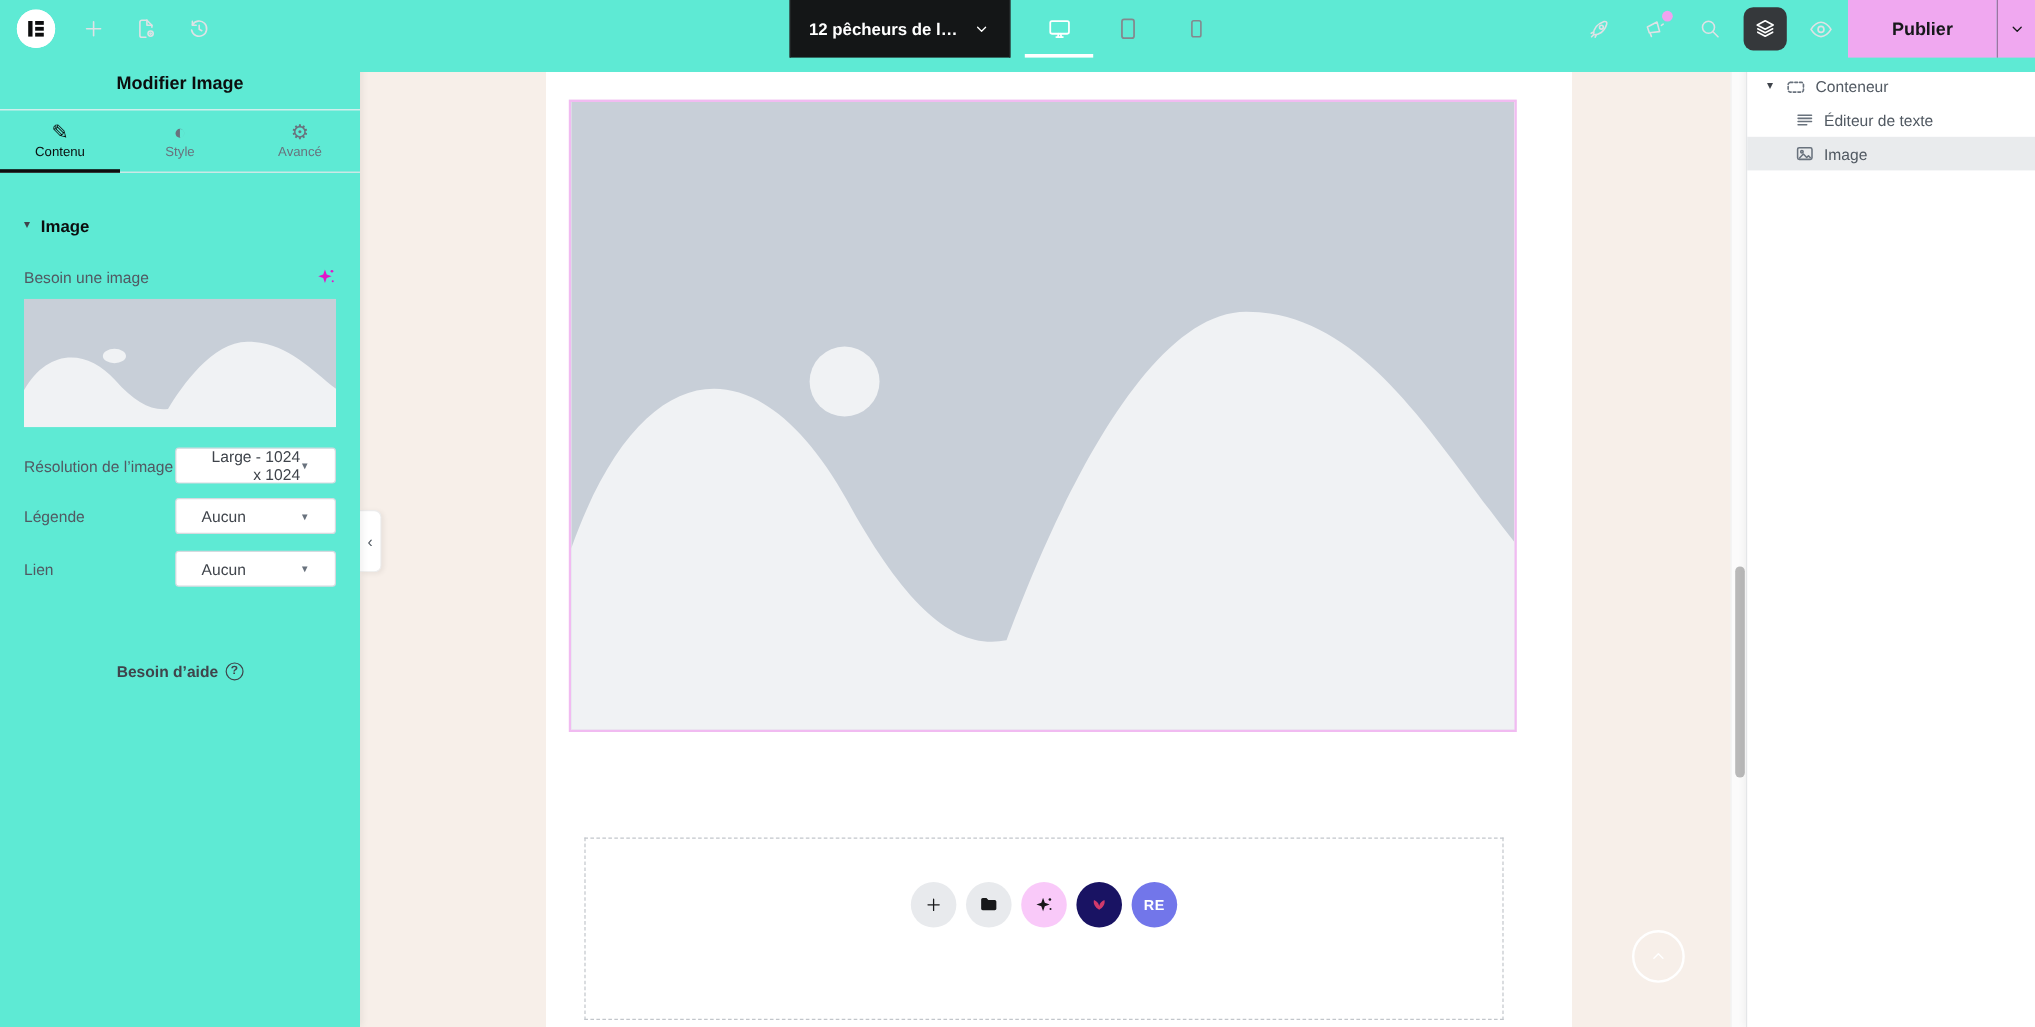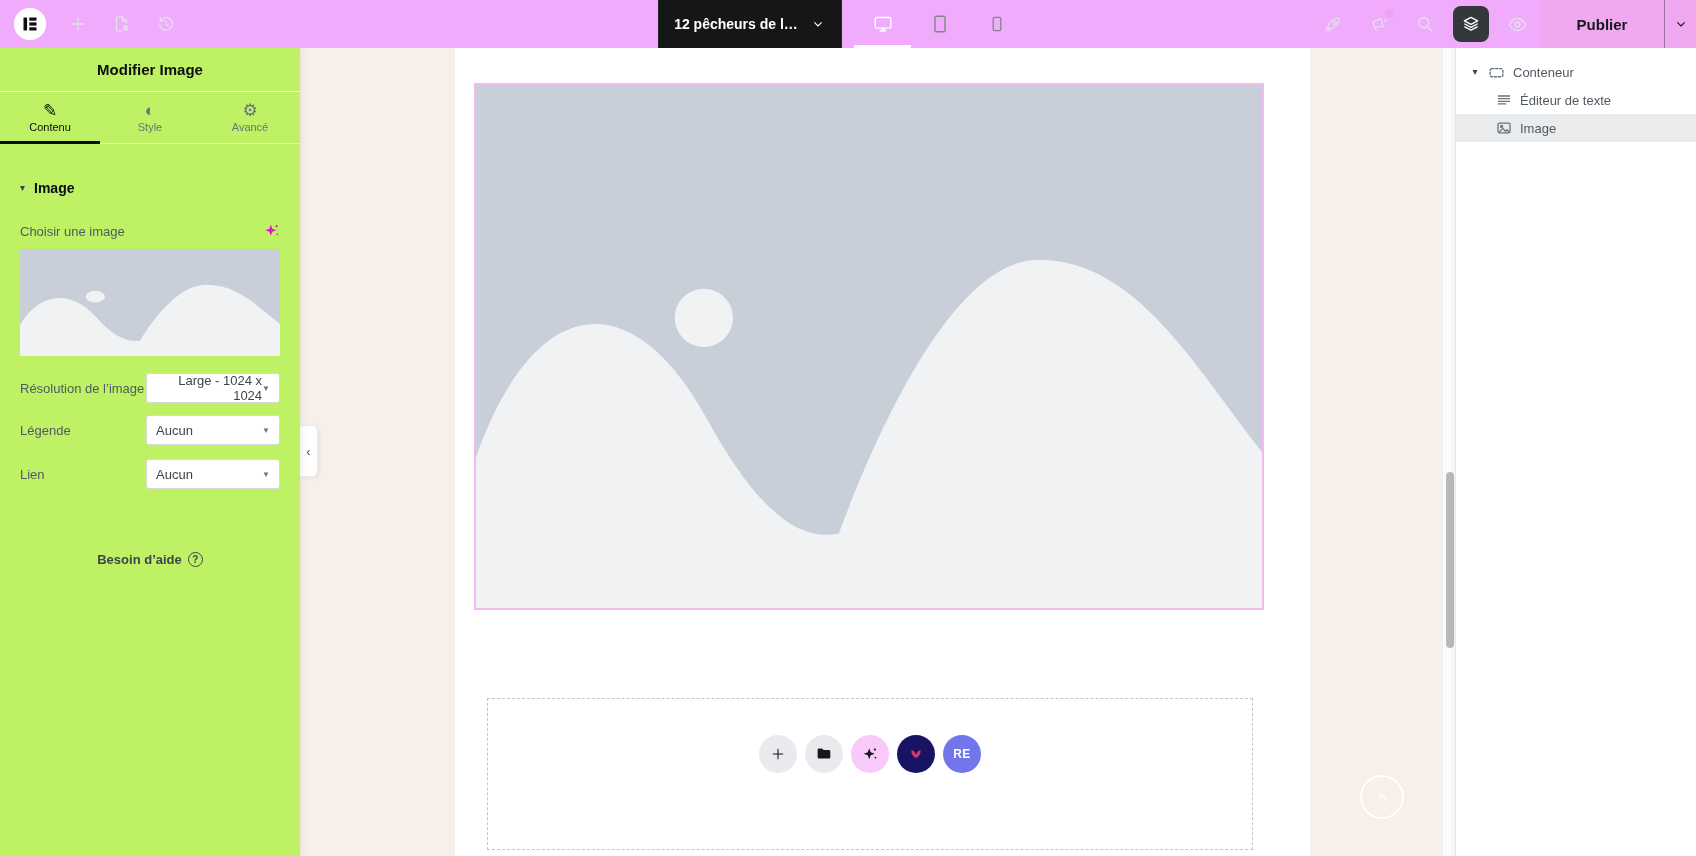--- a/index.html
+++ b/index.html
@@ -6,21 +6,21 @@
   html,body { width:1696px; height:856px; }
   body {
     font-family: "Liberation Sans", "DejaVu Sans", sans-serif;
     background:#f7efe9; overflow:hidden; color:#515962;
   }
   .app { position:relative; width:1696px; height:856px; }
   svg { display:block; }
   .stk { fill:none; stroke:currentColor; stroke-width:1.6; stroke-linecap:round; stroke-linejoin:round; }
 
   
-  .topbar { position:absolute; top:0; left:0; right:0; height:48px; background:#f0abfc; z-index:60; }
+  .topbar { position:absolute; top:0; left:0; right:0; height:60px; background:#5eead4; z-index:60; }
   .tb-left { position:absolute; left:0; top:0; height:48px; display:flex; align-items:center; padding-left:14px; }
   .logo-btn { width:32px; height:32px; border-radius:50%; background:#ffffff; display:flex; align-items:center; justify-content:center; margin-right:10px; cursor:pointer; }
   .tb-icon { width:44px; height:48px; display:flex; align-items:center; justify-content:center; color:#dfe2e5; cursor:pointer; }
   .tb-center { position:absolute; left:658px; top:0; height:48px; display:flex; }
   .doc-switch { width:184px; height:48px; background:#141617; border-left:1px solid #26282a; border-right:1px solid #26282a;
     display:flex; align-items:center; justify-content:center; gap:12px; color:#ffffff; cursor:pointer; }
   .doc-title { font-size:14px; font-weight:700; white-space:nowrap; }
   .devices { display:flex; margin-left:12px; }
   .device { width:57px; height:48px; display:flex; align-items:center; justify-content:center; color:#84888d; position:relative; cursor:pointer; }
   .device.active { color:#ffffff; }
@@ -29,37 +29,37 @@
   .tb-right .tb-icon { width:46px; position:relative; }
   .layers-wrap { width:46px; height:48px; display:flex; align-items:center; justify-content:center; }
   .layers-box { width:36px; height:36px; background:#35383b; border-radius:8px; display:flex; align-items:center; justify-content:center; color:#ffffff; cursor:pointer; }
   .badge-dot { position:absolute; top:9px; right:8px; width:9px; height:9px; border-radius:50%; background:#f0a2f0; }
   .publish-btn { width:124px; height:48px; background:#f0a8f0; color:#17181a; font-weight:700; font-size:15px;
     display:flex; align-items:center; justify-content:center; cursor:pointer; }
   .publish-caret { width:32px; height:48px; background:#f0a8f0; border-left:1px solid rgba(12,13,14,.35);
     display:flex; align-items:center; justify-content:center; color:#17181a; cursor:pointer; }
 
   
-  .panel { position:absolute; top:48px; left:0; width:300px; bottom:0; background:#bef264; box-shadow:2px 0 6px rgba(0,0,0,.07); z-index:40; }
+  .panel { position:absolute; top:48px; left:0; width:300px; bottom:0; background:#5eead4; box-shadow:2px 0 6px rgba(0,0,0,.07); z-index:40; }
   .panel-header { height:44px; display:flex; align-items:center; justify-content:center; font-weight:700; font-size:15px; color:#0c0d0e; border-bottom:1px solid #eef0f2; }
   .tabs { display:grid; grid-template-columns:1fr 1fr 1fr; height:52px; border-bottom:1px solid #e6e8ea; }
   .tab { display:flex; flex-direction:column; align-items:center; justify-content:center; gap:2px; color:#69727d; font-size:11px; position:relative; cursor:pointer; }
   .tab-ico { font-size:17px; line-height:1; }
   .tab.active { color:#0c0d0e; }
   .tab.active::after { content:""; position:absolute; left:0; right:0; bottom:-1px; height:3px; background:#0c0d0e; }
   .panel-body { padding:0 20px; }
   .section-head { display:flex; align-items:center; gap:9px; margin-top:36px; font-weight:700; font-size:14px; color:#0c0d0e; cursor:pointer; }
   .caret { font-size:10px; color:#3f444b; line-height:1; }
   .choose-row { margin-top:27px; display:flex; justify-content:space-between; align-items:center; font-size:13px; color:#515962; }
   .thumb { margin-top:10px; width:260px; height:107px; cursor:pointer; }
   .field-row { display:flex; align-items:center; justify-content:space-between; }
   .fr-1 { margin-top:17px;text-align:right; } .fr-2 { margin-top:12px;gap:42px; } .fr-3 { margin-top:14px; }
   .field-label { font-size:13px; color:#515962; }
   .select { width:134px; height:30px; border:1px solid #d5dadf; border-radius:3px; background:#fff;
-    display:flex; align-items:center; justify-content:space-between; padding:0 9px; font-size:13px; color:#3f444b; cursor:pointer; }
+    display:flex; align-items:center; justify-content:space-between; padding:0 21px; font-size:13px; color:#3f444b; cursor:pointer; }
   .sel-caret { font-size:8px; color:#69727d; }
   .help-row { position:absolute; top:504px; left:0; width:100%; display:flex; align-items:center; justify-content:center; gap:6px;
     font-weight:700; font-size:13px; color:#3f444b; cursor:pointer; }
   .help-circle { width:15px; height:15px; border:1.4px solid #3f444b; border-radius:50%; font-size:10px; font-weight:700;
     display:flex; align-items:center; justify-content:center; }
   .collapse-tab { position:absolute; left:300px; top:425px; width:18px; height:52px; background:#ffffff;
     border:1px solid #ececec; border-left:none; border-radius:0 6px 6px 0; box-shadow:2px 1px 4px rgba(0,0,0,.06);
     display:flex; align-items:center; justify-content:center; color:#515962; font-size:13px; z-index:39; cursor:pointer; }
 
   
@@ -233,21 +233,21 @@
       </div>
     </div>
 
     <div class="panel-body">
       <div class="section-head">
         <span class="caret">▾</span>
         <span>Image</span>
       </div>
 
       <div class="choose-row">
-        <span>Choisir une image</span>
+        <span>Besoin une image</span>
         <svg width="16" height="16" viewBox="0 0 20 20">
           <path d="M8.5 2 L10.3 7.2 L15.5 9 L10.3 10.8 L8.5 16 L6.7 10.8 L1.5 9 L6.7 7.2 Z" fill="#e315c9"></path>
           <circle cx="15.8" cy="3.8" r="1.4" fill="#e315c9"></circle>
           <circle cx="16.6" cy="14.2" r="1.1" fill="#e315c9"></circle>
         </svg>
       </div>
 
       <div class="thumb">
         <svg viewBox="0 0 728 485" preserveAspectRatio="none">
           <rect width="728" height="485" fill="#c8cfd8"></rect>

